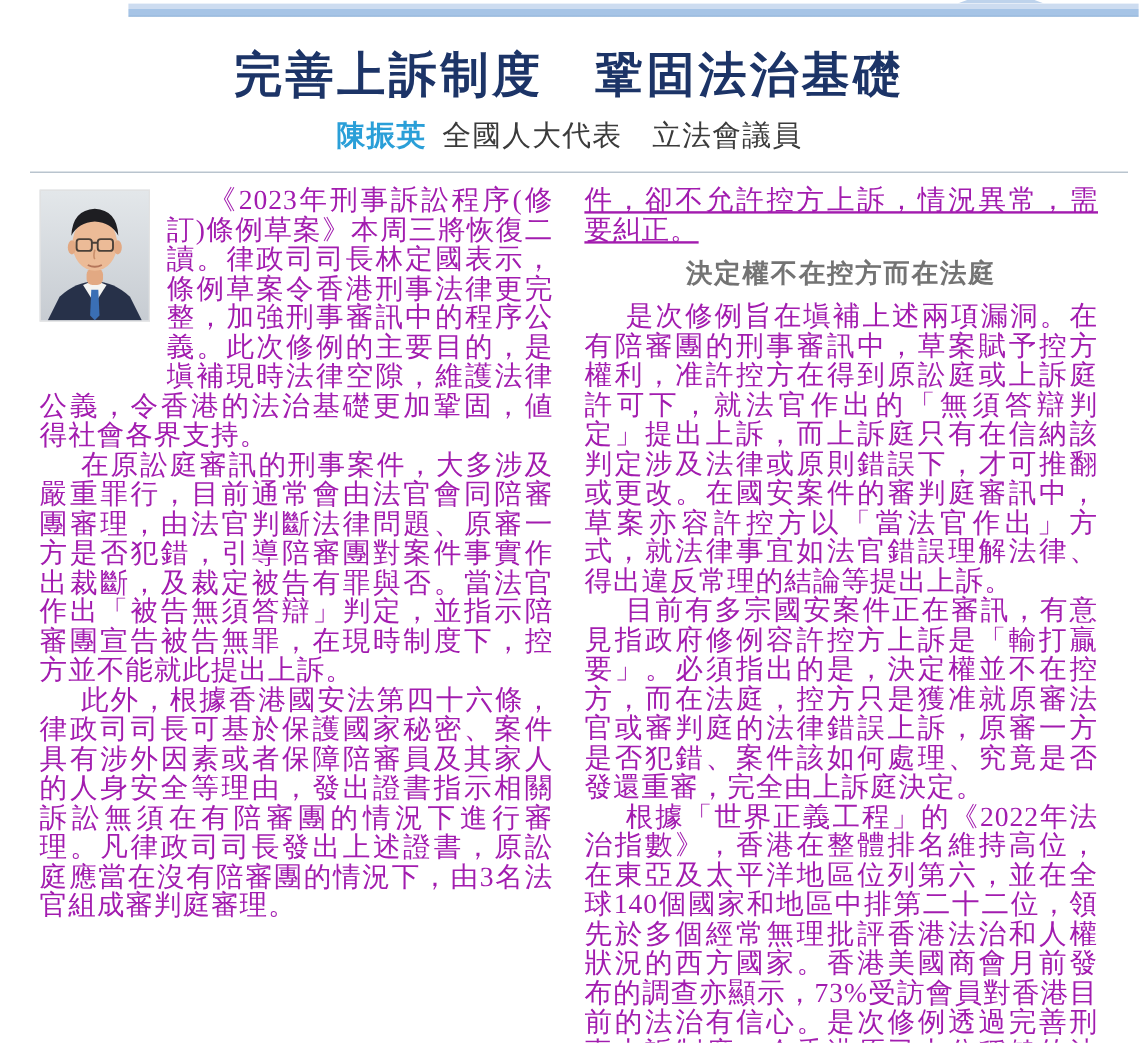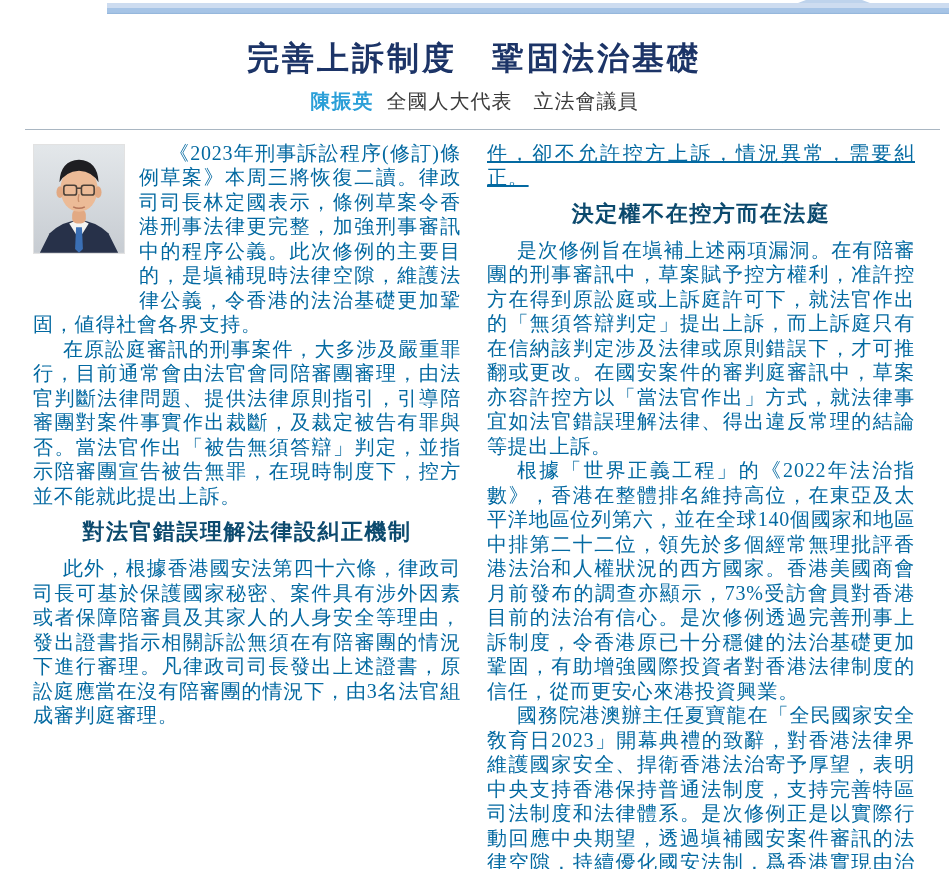--- a/index.html
+++ b/index.html
@@ -17,49 +17,49 @@
   }
   .top-bar-tab{
     position:absolute; top:-6px; right:79px; width:72px; height:6px;
     background:#bed3ec;
     clip-path:polygon(0 100%,22% 0,78% 0,100% 100%);
   }
   
   header{ padding-top:40px; }
   .article-title{
     text-align:center;
-    font-family:Liberation Serif, serif;
-    font-size:32px; font-weight:700; letter-spacing:3px;
+    font-family:Liberation Sans, sans-serif;
+    font-size:40px; font-weight:700; letter-spacing:3px;
     color:#1c3467; line-height:1.15;
   }
   .byline{
     text-align:center; margin-top:11px;
     font-family:"Liberation Sans","DejaVu Sans",sans-serif;
-    font-size:20px; color:#3b3b3b; letter-spacing:1px;
+    font-size:24px; color:#3b3b3b; letter-spacing:1px;
   }
   .byline .author{ color:#2a9fd8; font-weight:700; margin-right:13px; }
   .rule{
     border:none; border-top:1px solid #a9b6c2;
     margin:14px 9px 0 25px;
   }
   
   .columns{
     display:flex; gap:26px;
     padding:11px 34px 0 33px;
   }
   .col{ width:428px; flex:0 0 428px; }
   .para{
-    font-size:20px; line-height:24.5px; letter-spacing:0.8px;
-    color:#0369a1; text-align:justify; text-align-last:left;
+    font-size:23px; line-height:24.5px; letter-spacing:0.8px;
+    color:#a21caf; text-align:justify; text-align-last:left;
     text-indent:1.5em;
   }
   .para.no-indent{ text-indent:0;text-decoration:underline; }
   .section-heading{
     font-family:"Liberation Sans","DejaVu Sans",sans-serif;
-    font-size:22px; font-weight:700; color:#0c4a6e;
+    font-size:22px; font-weight:700; color:#737373;
     text-align:center; letter-spacing:1.5px;
     margin:9px 0 9px;
   }
   
   .photo{
     float:left; width:92px; height:110px;
     margin:3px 14px 42px 0;
     border:1px solid #e2e2e2;
     background:#dde1e5;
   }
@@ -109,24 +109,24 @@
 
         <rect x="30.5" y="41" width="13" height="10" rx="2.5" fill="none" stroke="#4a4038" stroke-width="1.6"></rect>
         <rect x="48.5" y="41" width="13" height="10" rx="2.5" fill="none" stroke="#4a4038" stroke-width="1.6"></rect>
         <line x1="43.5" y1="44" x2="48.5" y2="44" stroke="#4a4038" stroke-width="1.6"></line>
 
         <path d="M46,50 Q44.5,56 46,58" fill="none" stroke="#c98f6b" stroke-width="1.4"></path>
         <path d="M40,63 Q46,66 52,63" fill="none" stroke="#b5765a" stroke-width="1.6"></path>
       </svg>
     </div>
   <p class="para">《2023年刑事訴訟程序(修訂)條例草案》本周三將恢復二讀。律政司司長林定國表示，條例草案令香港刑事法律更完整，加強刑事審訊中的程序公義。此次修例的主要目的，是塡補現時法律空隙，維護法律公義，令香港的法治基礎更加鞏固，値得社會各界支持。</p>
-      <p class="para">在原訟庭審訊的刑事案件，大多涉及嚴重罪行，目前通常會由法官會同陪審團審理，由法官判斷法律問題、提供法律原則指引，引導陪審團對案件事實作出裁斷，及裁定被告有罪與否。當法官作出「被告無須答辯」判定，並指示陪審團宣告被告無罪，在現時制度下，控方並不能就此提出上訴。</p>
-      <h2 class="section-heading">對法官錯誤理解法律設糾正機制</h2>
+      <p class="para">在原訟庭審訊的刑事案件，大多涉及嚴重罪行，目前通常會由法官會同陪審團審理，由法官判斷法律問題、原審一方是否犯錯，引導陪審團對案件事實作出裁斷，及裁定被告有罪與否。當法官作出「被告無須答辯」判定，並指示陪審團宣告被告無罪，在現時制度下，控方並不能就此提出上訴。</p>
       <p class="para">此外，根據香港國安法第四十六條，律政司司長可基於保護國家秘密、案件具有涉外因素或者保障陪審員及其家人的人身安全等理由，發出證書指示相關訴訟無須在有陪審團的情況下進行審理。凡律政司司長發出上述證書，原訟庭應當在沒有陪審團的情況下，由3名法官組成審判庭審理。</p>
     </section>
   <section class="col">
       <p class="para no-indent">件，卻不允許控方上訴，情況異常，需要糾正。</p>
       <h2 class="section-heading">決定權不在控方而在法庭</h2>
       <p class="para">是次修例旨在塡補上述兩項漏洞。在有陪審團的刑事審訊中，草案賦予控方權利，准許控方在得到原訟庭或上訴庭許可下，就法官作出的「無須答辯判定」提出上訴，而上訴庭只有在信納該判定涉及法律或原則錯誤下，才可推翻或更改。在國安案件的審判庭審訊中，草案亦容許控方以「當法官作出」方式，就法律事宜如法官錯誤理解法律、得出違反常理的結論等提出上訴。</p>
+      <p class="para">目前有多宗國安案件正在審訊，有意見指政府修例容許控方上訴是「輸打贏要」。必須指出的是，決定權並不在控方，而在法庭，控方只是獲准就原審法官或審判庭的法律錯誤上訴，原審一方是否犯錯、案件該如何處理、究竟是否發還重審，完全由上訴庭決定。</p>
       <p class="para">根據「世界正義工程」的《2022年法治指數》，香港在整體排名維持高位，在東亞及太平洋地區位列第六，並在全球140個國家和地區中排第二十二位，領先於多個經常無理批評香港法治和人權狀況的西方國家。香港美國商會月前發布的調查亦顯示，73%受訪會員對香港目前的法治有信心。是次修例透過完善刑事上訴制度，令香港原已十分穩健的法治基礎更加鞏固，有助增強國際投資者對香港法律制度的信任，從而更安心來港投資興業。</p>
       <p class="para">國務院港澳辦主任夏寶龍在「全民國家安全敎育日2023」開幕典禮的致辭，對香港法律界維護國家安全、捍衛香港法治寄予厚望，表明中央支持香港保持普通法制度，支持完善特區司法制度和法律體系。是次修例正是以實際行動回應中央期望，透過塡補國安案件審訊的法律空隙，持續優化國安法制，爲香港實現由治及興提供制度保障。</p>
     </section>
 </main>
 
 </body></html>

